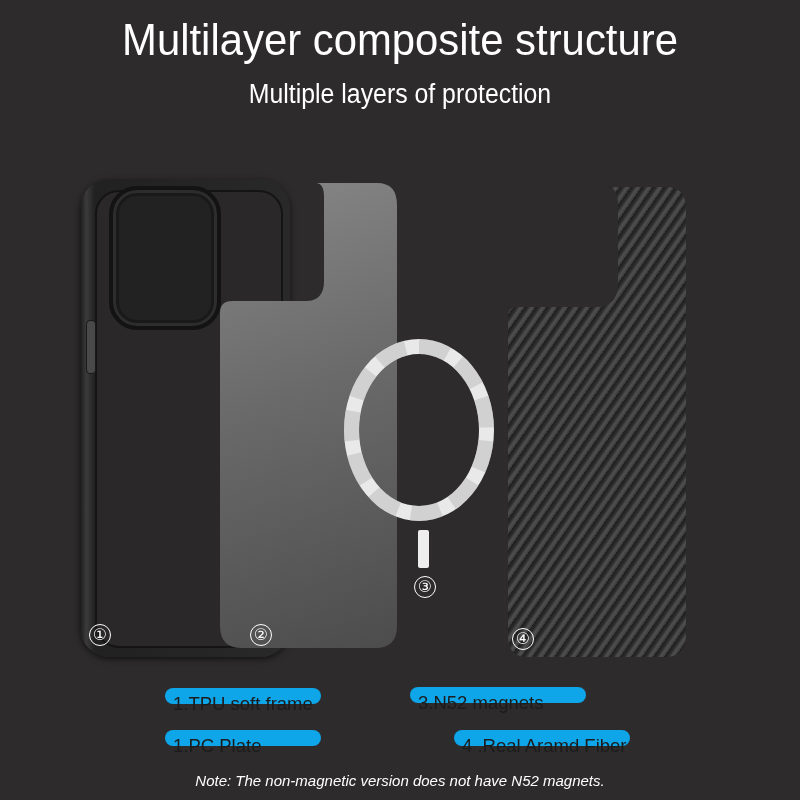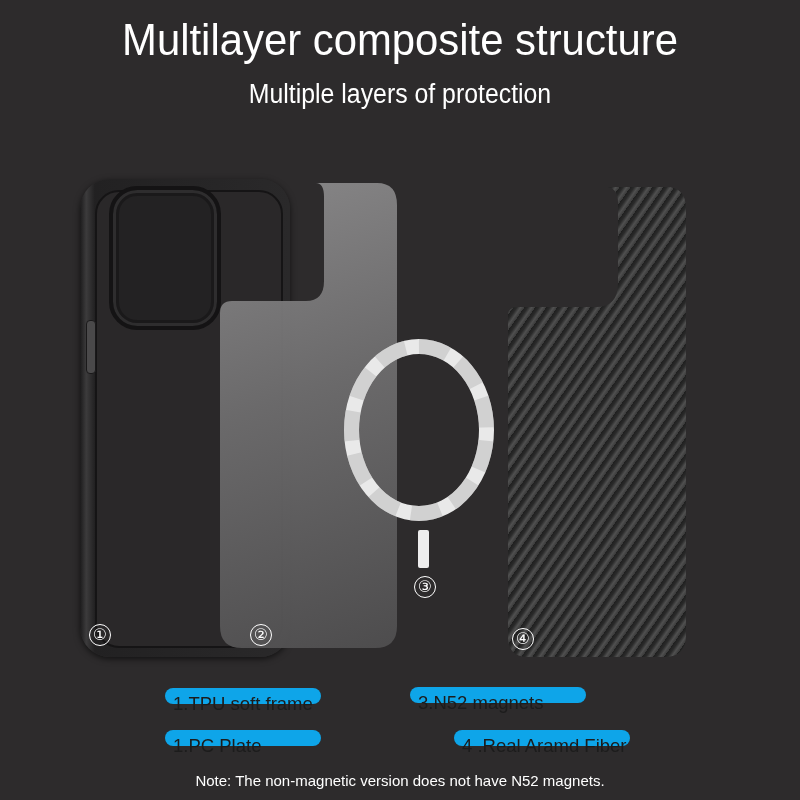--- a/index.html
+++ b/index.html
@@ -84,21 +84,21 @@
     box-sizing:border-box; line-height:19px;
   }
   .pill {
     position:absolute; height:16px; border-radius:16px;
     background:#0ea5e9; color:#1c1c1c;
     font-size:18.5px; line-height:32px; padding-left:8px; box-sizing:border-box;
     white-space:nowrap;
   }
   .note {
     position:absolute; left:0; top:772px; width:800px; text-align:center;
-    color:#ffffff; font-size:15px;
+    color:#ffffff; font-size:15px;font-style:italic;
   }
 </style>
 </head>
 <body>
 
 <div class="title">Multilayer composite structure</div>
 <div class="subtitle">Multiple layers of protection</div>
 
 <div>
   <div class="frame-outer"></div>

